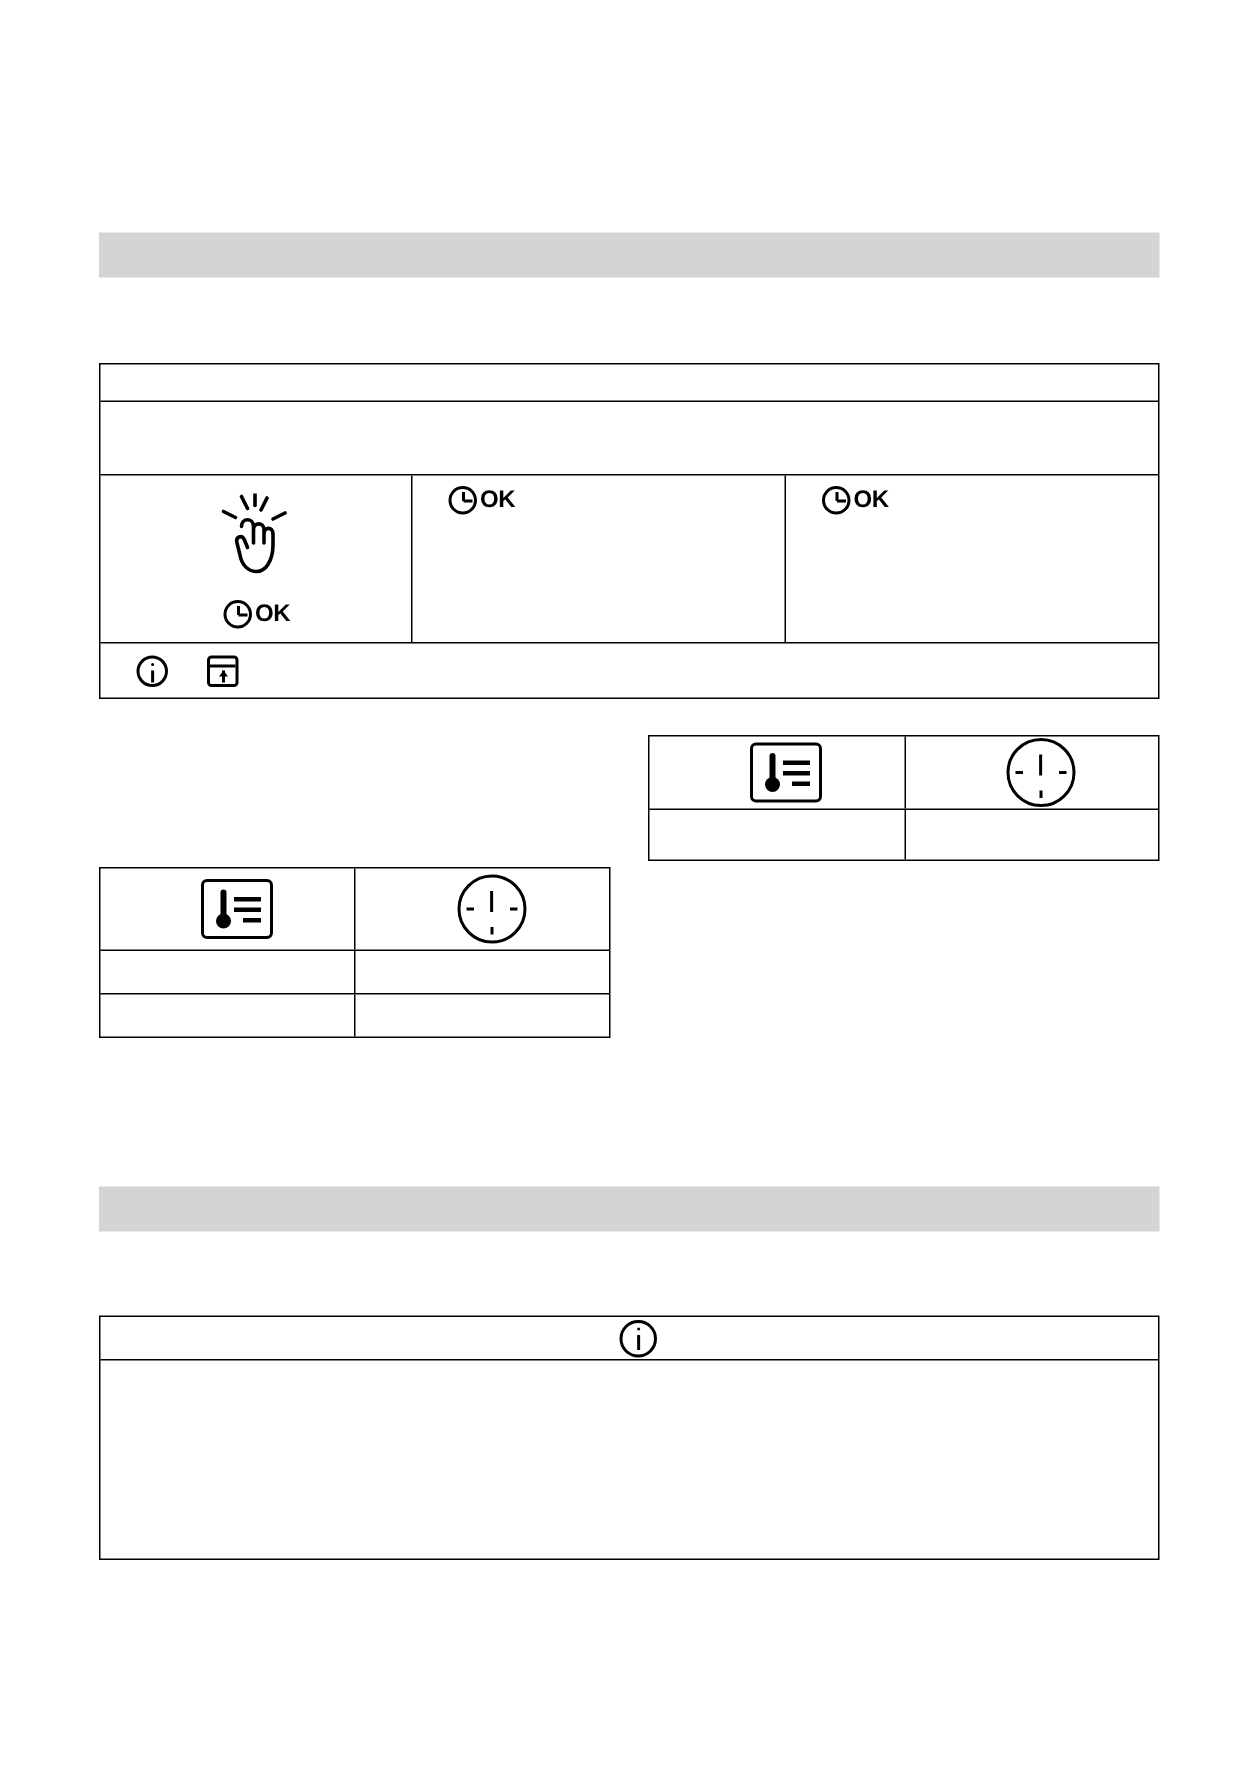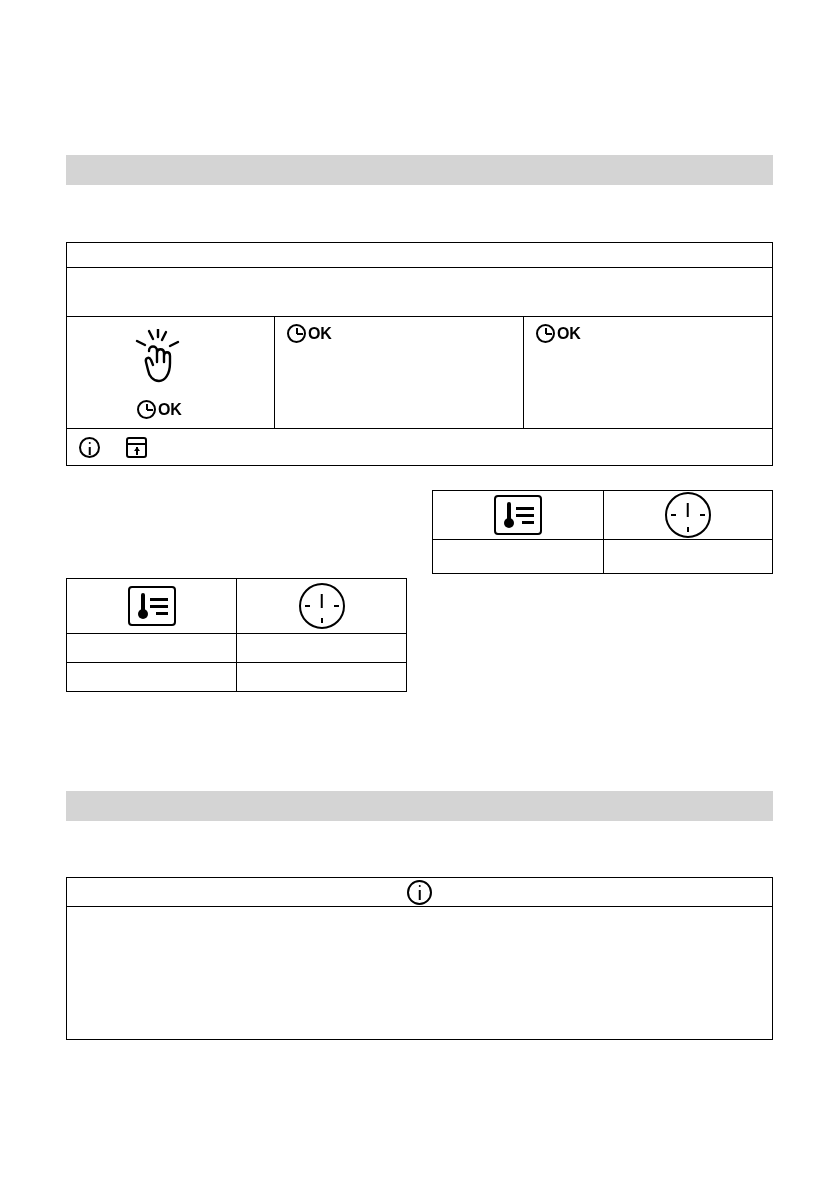--- a/index.html
+++ b/index.html
@@ -37,20 +37,21 @@
   .row {
     display: flex;
     box-sizing: border-box;
   }
   .row + .row {
     border-top: 1.5px solid #000;
   }
   .cell {
     box-sizing: border-box;
     position: relative;
+    padding-left: 12px;
   }
   .cell + .cell {
     border-left: 1.5px solid #000;
   }
 
   
   #table-main { left: 66px; top: 242px; width: 707px; }
   #table-main .r-head { height: 24px; }
   #table-main .r-text { height: 49px; }
   #table-main .r-steps { height: 112px; }

